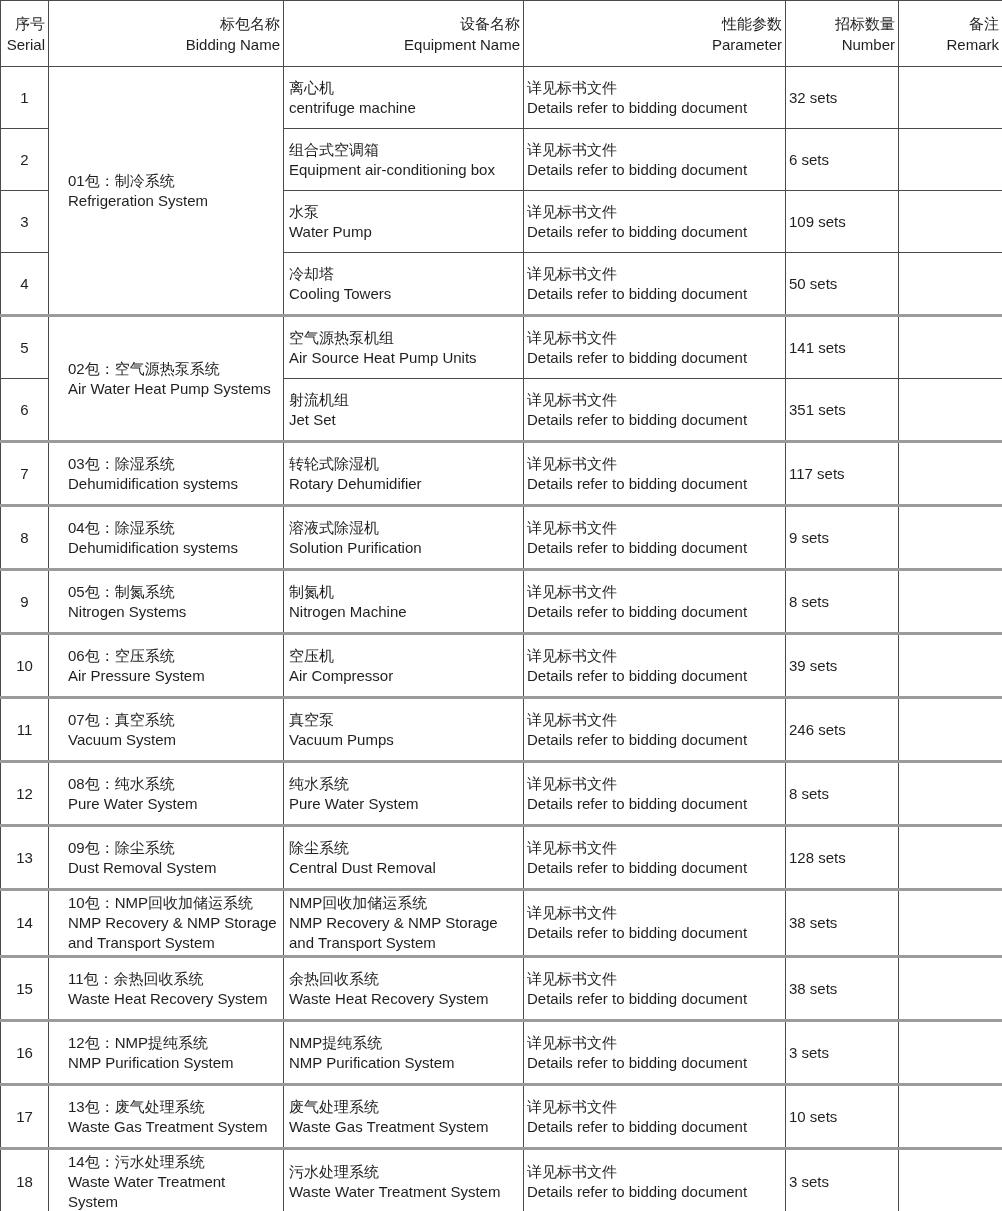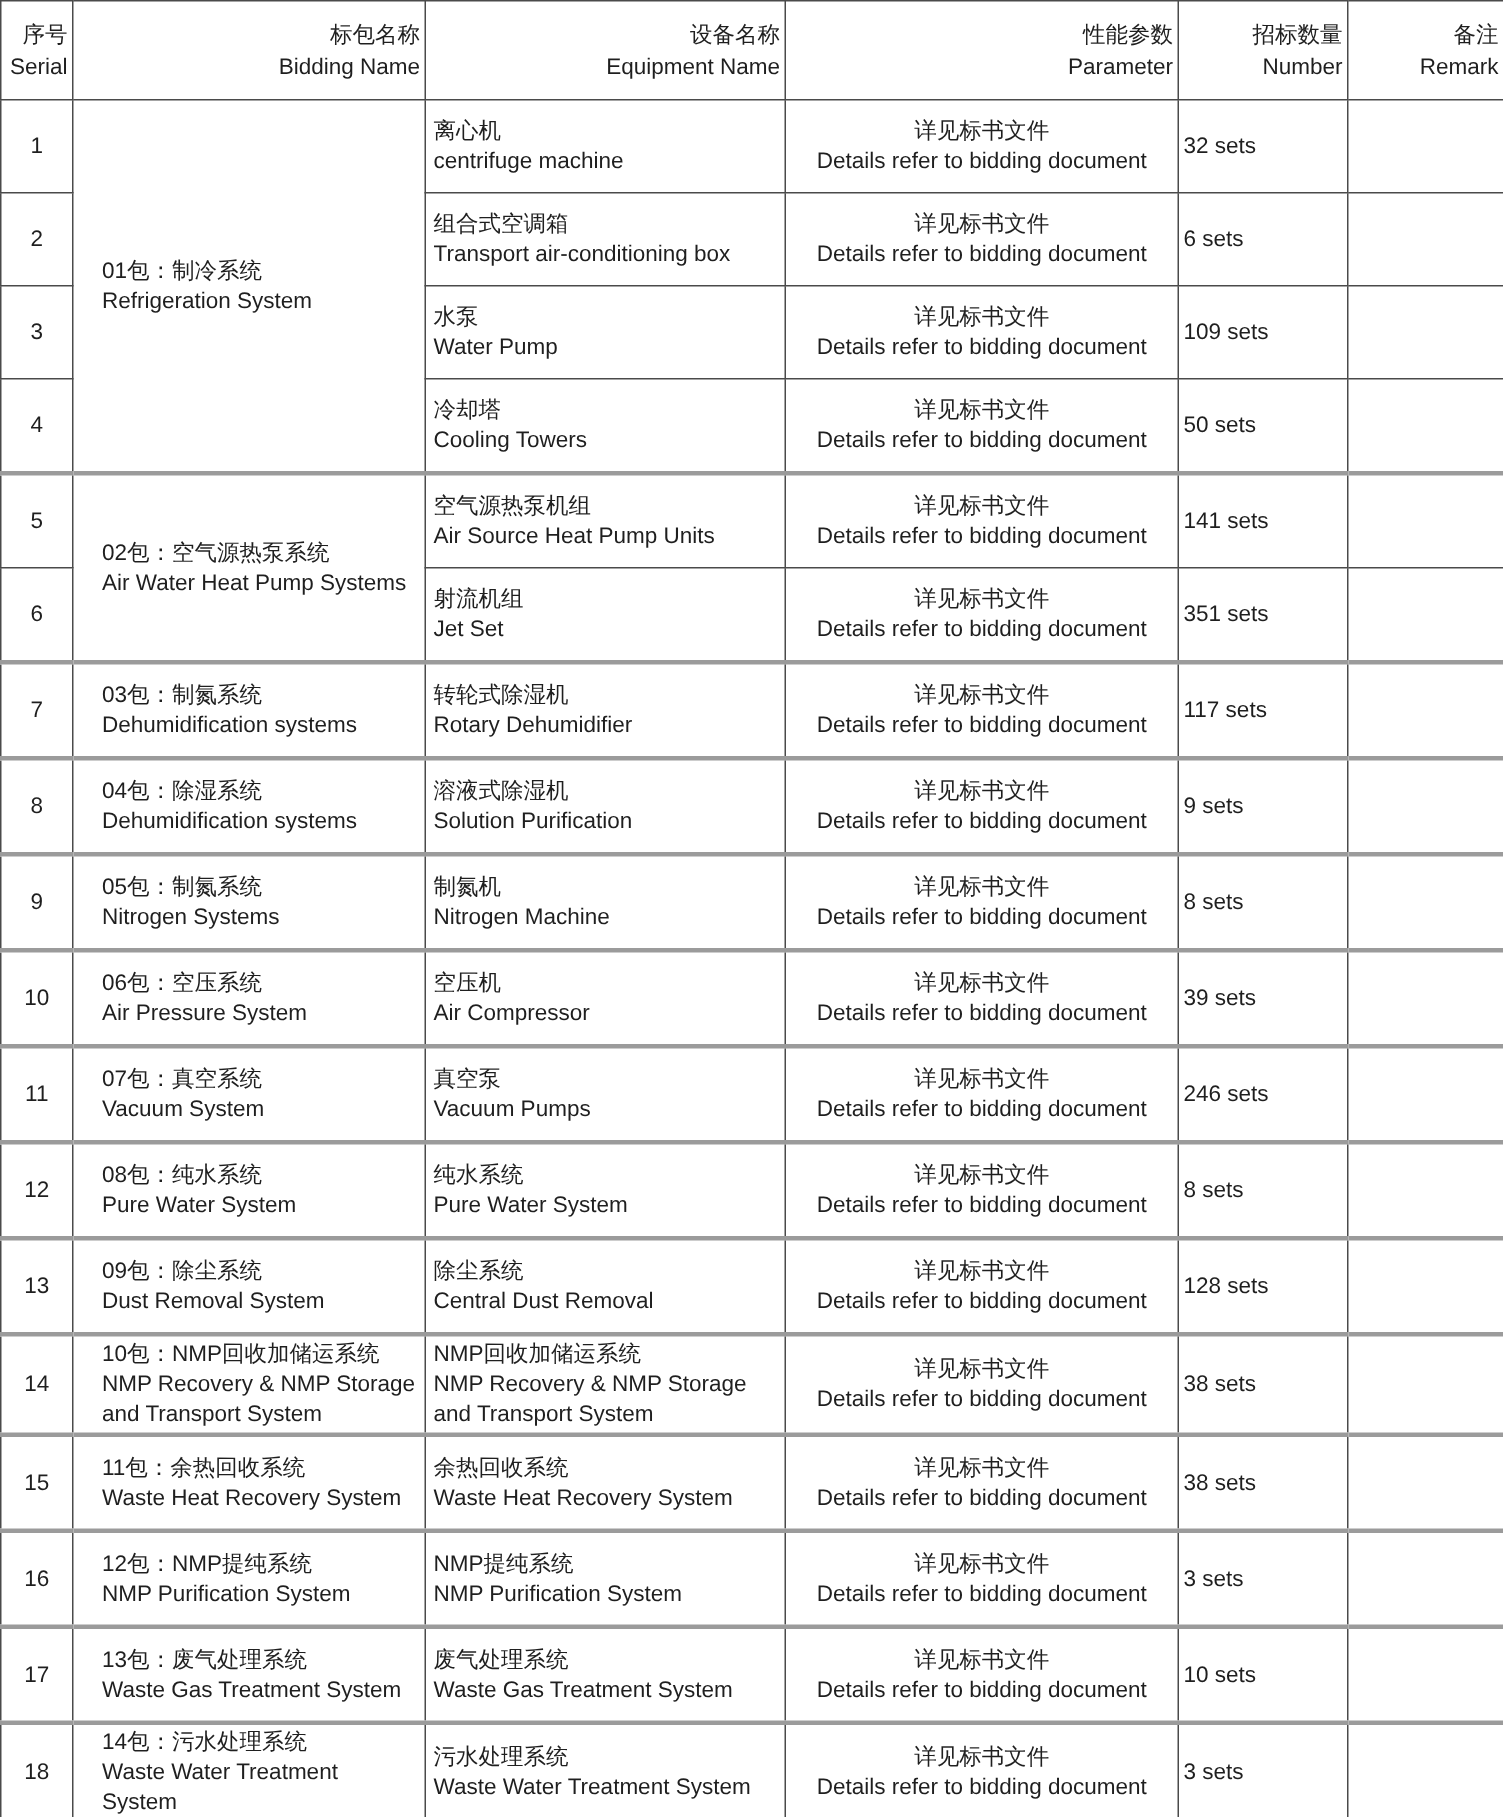--- a/index.html
+++ b/index.html
@@ -33,21 +33,21 @@
     text-align: right;
     line-height: 21px;
   }
   .bid-table tbody td {
     height: 57px;
     line-height: 20px;
   }
   td.c-serial  { text-align: center; }
   td.c-bid     { text-align: left; padding-left: 19px; padding-right: 4px; }
   td.c-equip   { text-align: left; padding-left: 5px; padding-right: 4px; }
-  td.c-param   { text-align: center; }
+  td.c-param   { }
   td.c-qty     { text-align: left; }
   td.c-remark  { text-align: center; }
   .zh, .en { display: block; }
   .en { white-space: pre-line; }
   tr.group-start td { border-top: 3px solid #9b9b9b; }
   .bid-table { border-top: 1px solid #4a4a4a; }
   .bid-table tbody tr:last-child td { border-bottom: 3px solid #3f3f3f; }
 </style>
 </head>
 <body>
@@ -104,21 +104,21 @@
           <span class="zh">详见标书文件</span>
           <span class="en">Details refer to bidding document</span>
         </td>
         <td class="c-qty">32 sets</td>
         <td class="c-remark"></td>
       </tr>
       <tr>
         <td class="c-serial">2</td>
         <td class="c-equip">
           <span class="zh">组合式空调箱</span>
-          <span class="en">Transport air-conditioning box</span>
+          <span class="en">Equipment air-conditioning box</span>
         </td>
         <td class="c-param">
           <span class="zh">详见标书文件</span>
           <span class="en">Details refer to bidding document</span>
         </td>
         <td class="c-qty">6 sets</td>
         <td class="c-remark"></td>
       </tr>
       <tr>
         <td class="c-serial">3</td>
@@ -172,21 +172,21 @@
         <td class="c-param">
           <span class="zh">详见标书文件</span>
           <span class="en">Details refer to bidding document</span>
         </td>
         <td class="c-qty">351 sets</td>
         <td class="c-remark"></td>
       </tr>
       <tr class="group-start">
         <td class="c-serial">7</td>
         <td class="c-bid" rowspan="1">
-          <span class="zh">03包：制氮系统</span>
+          <span class="zh">03包：除湿系统</span>
           <span class="en">Dehumidification systems</span>
         </td>
         <td class="c-equip">
           <span class="zh">转轮式除湿机</span>
           <span class="en">Rotary Dehumidifier</span>
         </td>
         <td class="c-param">
           <span class="zh">详见标书文件</span>
           <span class="en">Details refer to bidding document</span>
         </td>

